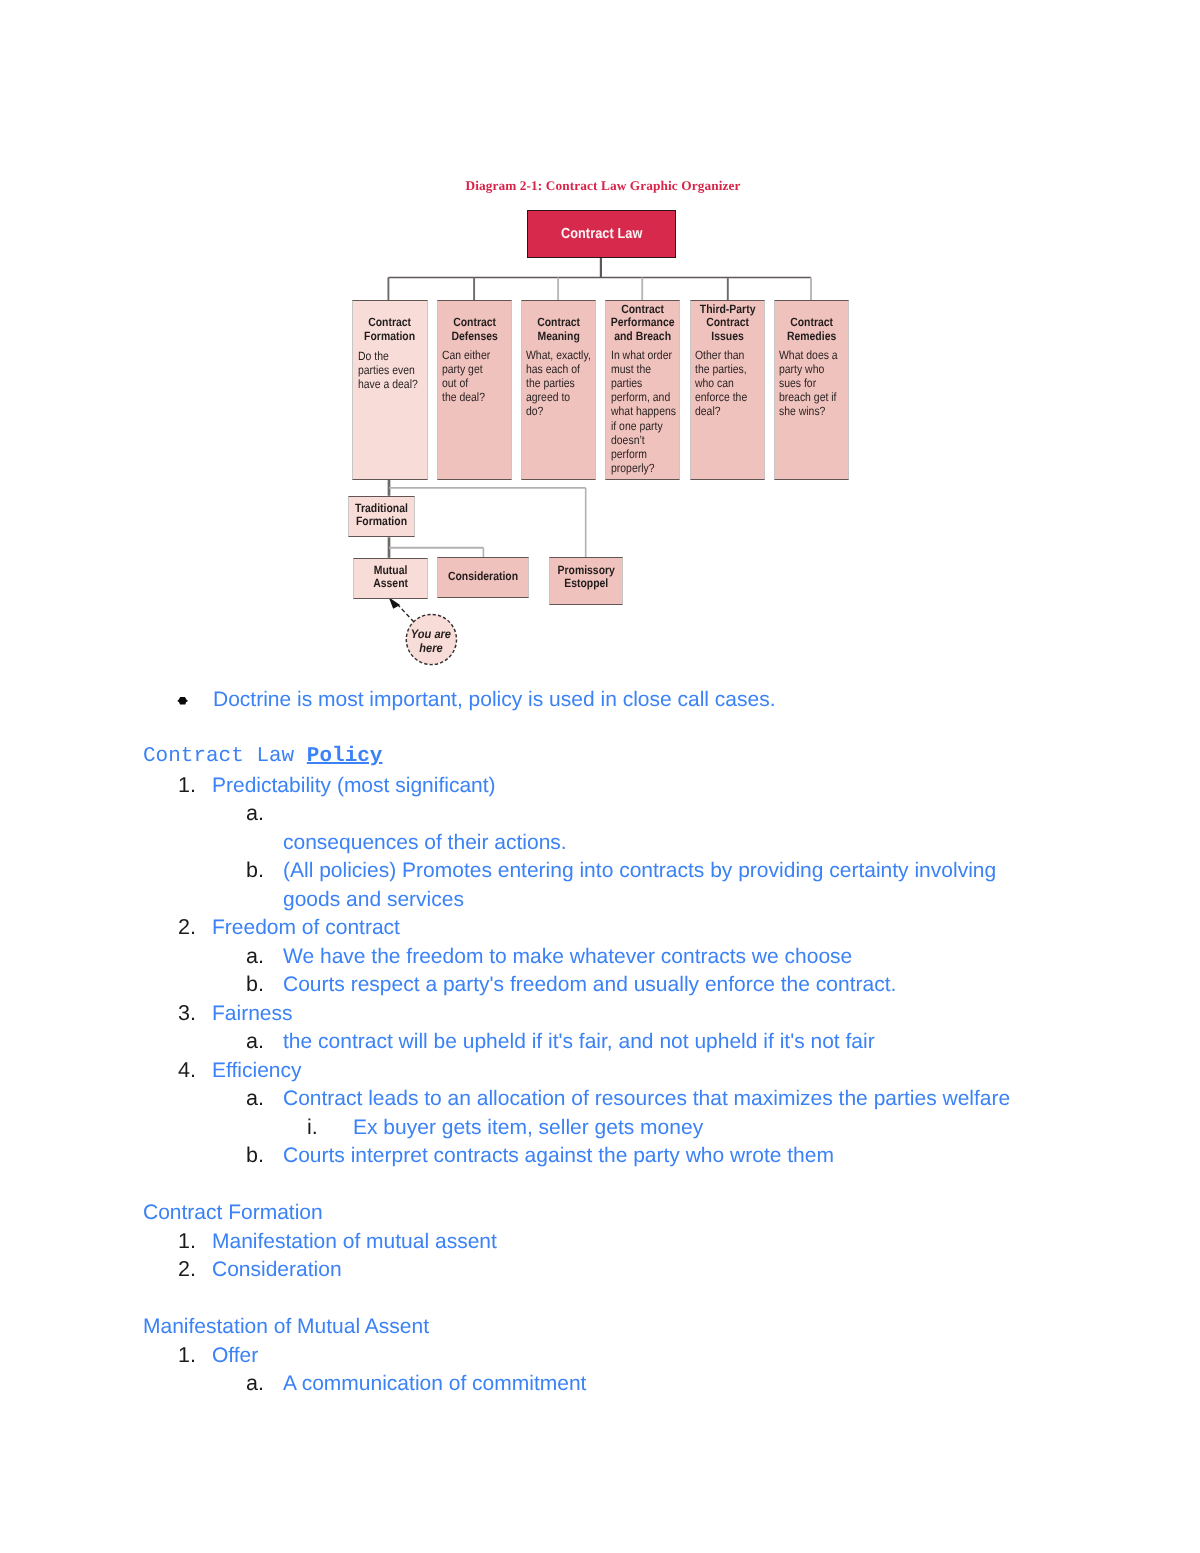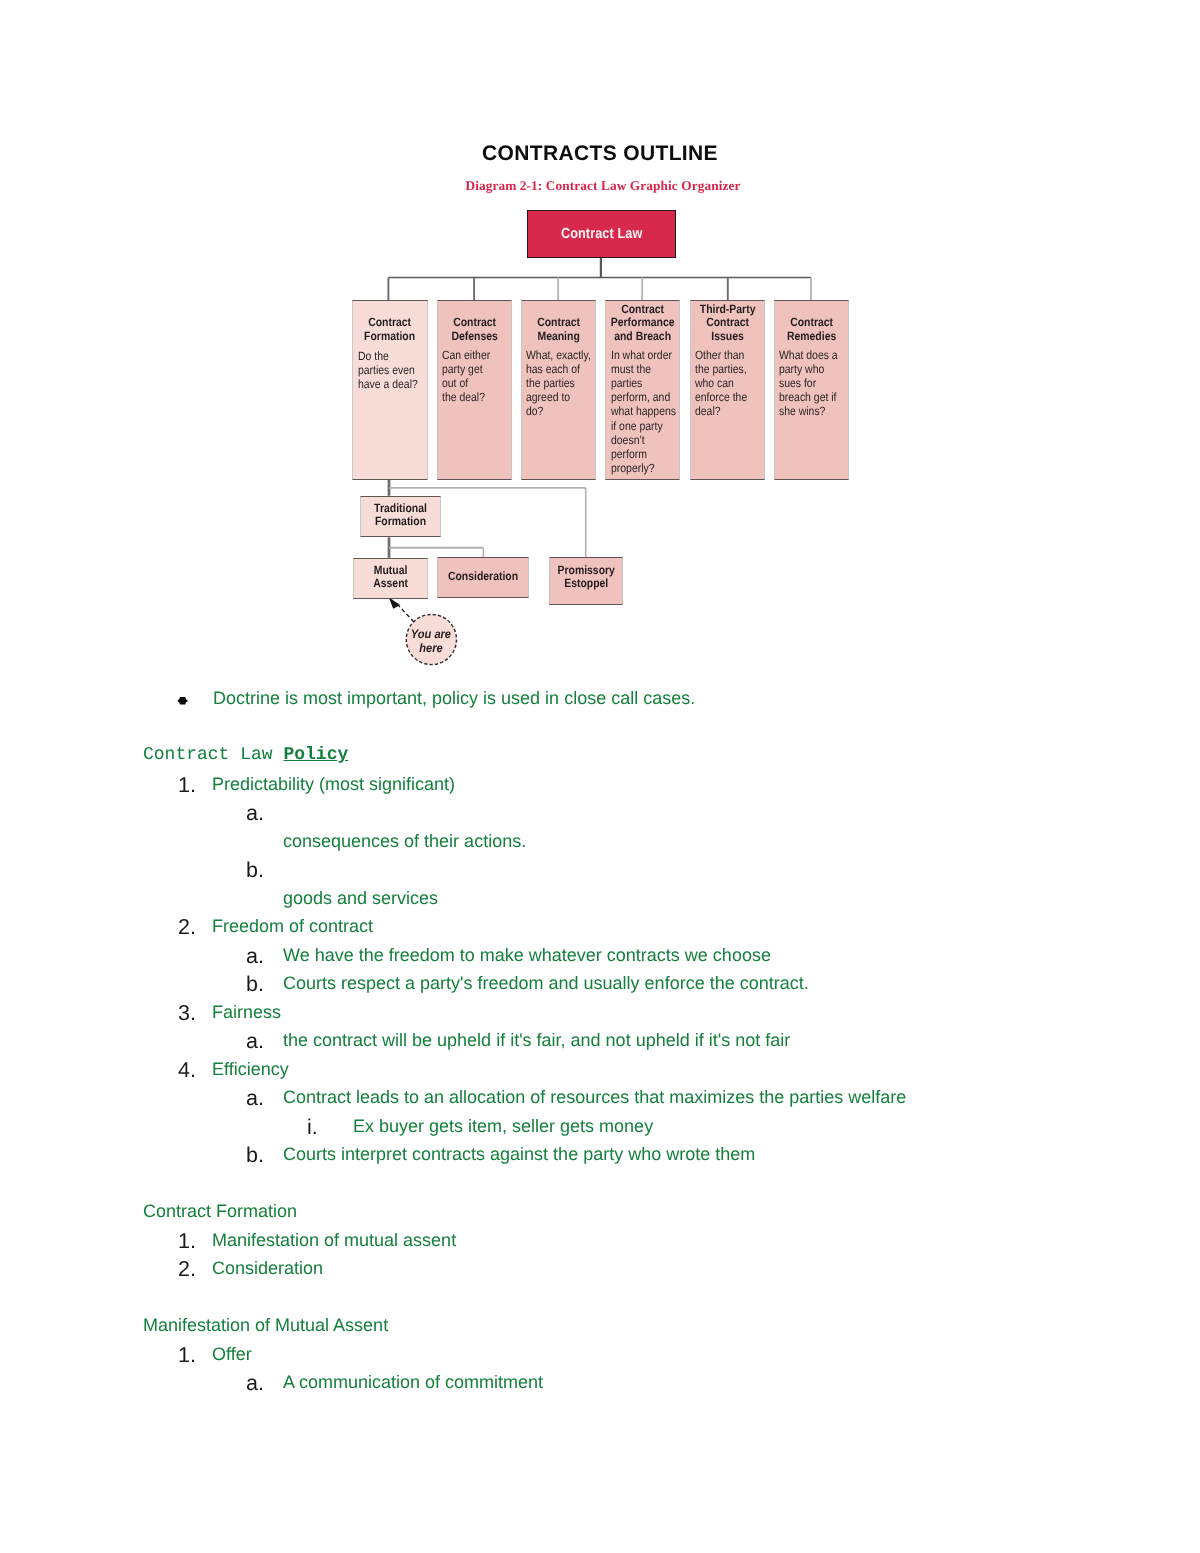--- a/index.html
+++ b/index.html
@@ -39,31 +39,30 @@
       font-weight:bold;font-size:12px;line-height:13.2px;color:#211c1c;
       transform:scaleX(0.87);transform-origin:left top;}
   #marker{position:absolute;box-sizing:border-box;}
   #marker span{position:absolute;left:-1px;top:13.5px;width:110%;
       transform:scaleX(0.91);transform-origin:left top;
       font-style:italic;font-weight:bold;font-size:12.2px;line-height:14.1px;
       text-align:center;color:#231d1d;}
 
   
   #body-content{position:absolute;left:0;top:0;width:1200px;height:1553px;}
-  .ln{position:absolute;font-size:18px;color:#15803d;white-space:nowrap;line-height:1;}
+  .ln{position:absolute;font-size:21px;color:#3b82f6;white-space:nowrap;line-height:1;}
   .mk{position:absolute;font-size:21.5px;color:#1a1a1a;white-space:nowrap;line-height:1;}
   .bullet-mark{position:absolute;display:block;}
   .bu{font-weight:bold;text-decoration:underline;text-underline-offset:1px;}
 </style>
 </head>
 <body>
 
 <div class="page">
 
-  <div id="doc-title">CONTRACTS OUTLINE</div>
   <div id="diagram-caption">Diagram 2-1: Contract Law Graphic Organizer</div>
 
   <div id="diagram">
     <svg id="diagram-lines" width="1200" height="700" viewBox="0 0 1200 700">
     <line x1="600.9" y1="257.59999999999997" x2="600.9" y2="277.5" stroke="#5f5757" stroke-width="2.2"></line>
     <line x1="388.4" y1="277.5" x2="811.0" y2="277.5" stroke="#5f5757" stroke-width="1.5"></line>
     <line x1="388.4" y1="277.5" x2="388.4" y2="300.0" stroke="#6f6a6a" stroke-width="1.9"></line>
     <line x1="474.1" y1="277.5" x2="474.1" y2="300.0" stroke="#6f6a6a" stroke-width="1.9"></line>
     <line x1="558.1" y1="277.5" x2="558.1" y2="300.0" stroke="#b9b6b6" stroke-width="1.9"></line>
     <line x1="642.2" y1="277.5" x2="642.2" y2="300.0" stroke="#b9b6b6" stroke-width="1.9"></line>
@@ -101,21 +100,21 @@
         <div class="col-body" style="top:47.1px;">In what order<br>must the<br>parties<br>perform, and<br>what happens<br>if one party<br>doesn’t<br>perform<br>properly?</div>
       </div>
     <div class="node dark" style="left:689.6px;top:300.0px;width:75.2px;height:180.0px;">
         <div class="col-title" style="top:2.1px;">Third-Party<br>Contract<br>Issues</div>
         <div class="col-body" style="top:47.1px;">Other than<br>the parties,<br>who can<br>enforce the<br>deal?</div>
       </div>
     <div class="node dark" style="left:773.9px;top:300.0px;width:75.2px;height:180.0px;">
         <div class="col-title" style="top:15.4px;">Contract<br>Remedies</div>
         <div class="col-body" style="top:47.1px;">What does a<br>party who<br>sues for<br>breach get if<br>she wins?</div>
       </div>
-    <div class="node light faintside" style="left:360px;top:495.8px;width:81px;height:41.5px;">
+    <div class="node light faintside" style="left:348px;top:495.8px;width:67px;height:41.5px;">
         <div class="sub-label" style="top:5.4px;">Traditional<br>Formation</div>
       </div>
     <div class="node light allborder" style="left:352.9px;top:557.8px;width:75.2px;height:41.6px;">
         <div class="sub-label" style="top:5.2px;">Mutual<br>Assent</div>
       </div>
     <div class="node dark allborder" style="left:437.4px;top:557.4px;width:92.0px;height:40.8px;">
         <div class="sub-label" style="top:12.1px;">Consideration</div>
       </div>
     <div class="node dark allborder" style="left:549.0px;top:557.4px;width:74.4px;height:48px;">
         <div class="sub-label" style="top:5.6px;">Promissory<br>Estoppel</div>
@@ -129,20 +128,21 @@
     <svg class="bullet-mark" width="12" height="10" viewBox="0 0 12 10" style="left:177px;top:696.3px;">
         <path d="M 3.1 0.9 L 8.0 0.9 L 9.2 3.3 L 11.0 5.0 L 9.0 6.2 L 8.3 8.6 L 3.0 8.6 L 2.1 6.2 L 0.3 5.0 L 2.0 3.3 Z" fill="#0a0a0a"></path>
       </svg>
     <span class="ln" style="left:213px;top:689.3px;">Doctrine is most important, policy is used in close call cases.</span>
     <span class="ln" style="left:143px;top:746.3px;font-family:Liberation Mono, monospace;"><span>Contract Law </span><span class="bu">Policy</span></span>
     <span class="mk" style="left:178px;top:774.8px;">1.</span>
     <span class="ln" style="left:212px;top:774.8px;">Predictability (most significant)</span>
     <span class="mk" style="left:246px;top:803.3px;">a.</span>
     <span class="ln" style="left:283px;top:831.8px;">consequences of their actions.</span>
     <span class="mk" style="left:246px;top:860.3px;">b.</span>
+    <span class="ln" style="left:283px;top:860.3px;">(All policies) Promotes entering into contracts by providing certainty involving</span>
     <span class="ln" style="left:283px;top:888.8px;">goods and services</span>
     <span class="mk" style="left:178px;top:917.3px;">2.</span>
     <span class="ln" style="left:212px;top:917.3px;">Freedom of contract</span>
     <span class="mk" style="left:246px;top:945.8px;">a.</span>
     <span class="ln" style="left:283px;top:945.8px;">We have the freedom to make whatever contracts we choose</span>
     <span class="mk" style="left:246px;top:974.3px;">b.</span>
     <span class="ln" style="left:283px;top:974.3px;">Courts respect a party's freedom and usually enforce the contract.</span>
     <span class="mk" style="left:178px;top:1002.8px;">3.</span>
     <span class="ln" style="left:212px;top:1002.8px;">Fairness</span>
     <span class="mk" style="left:246px;top:1031.3px;">a.</span>

